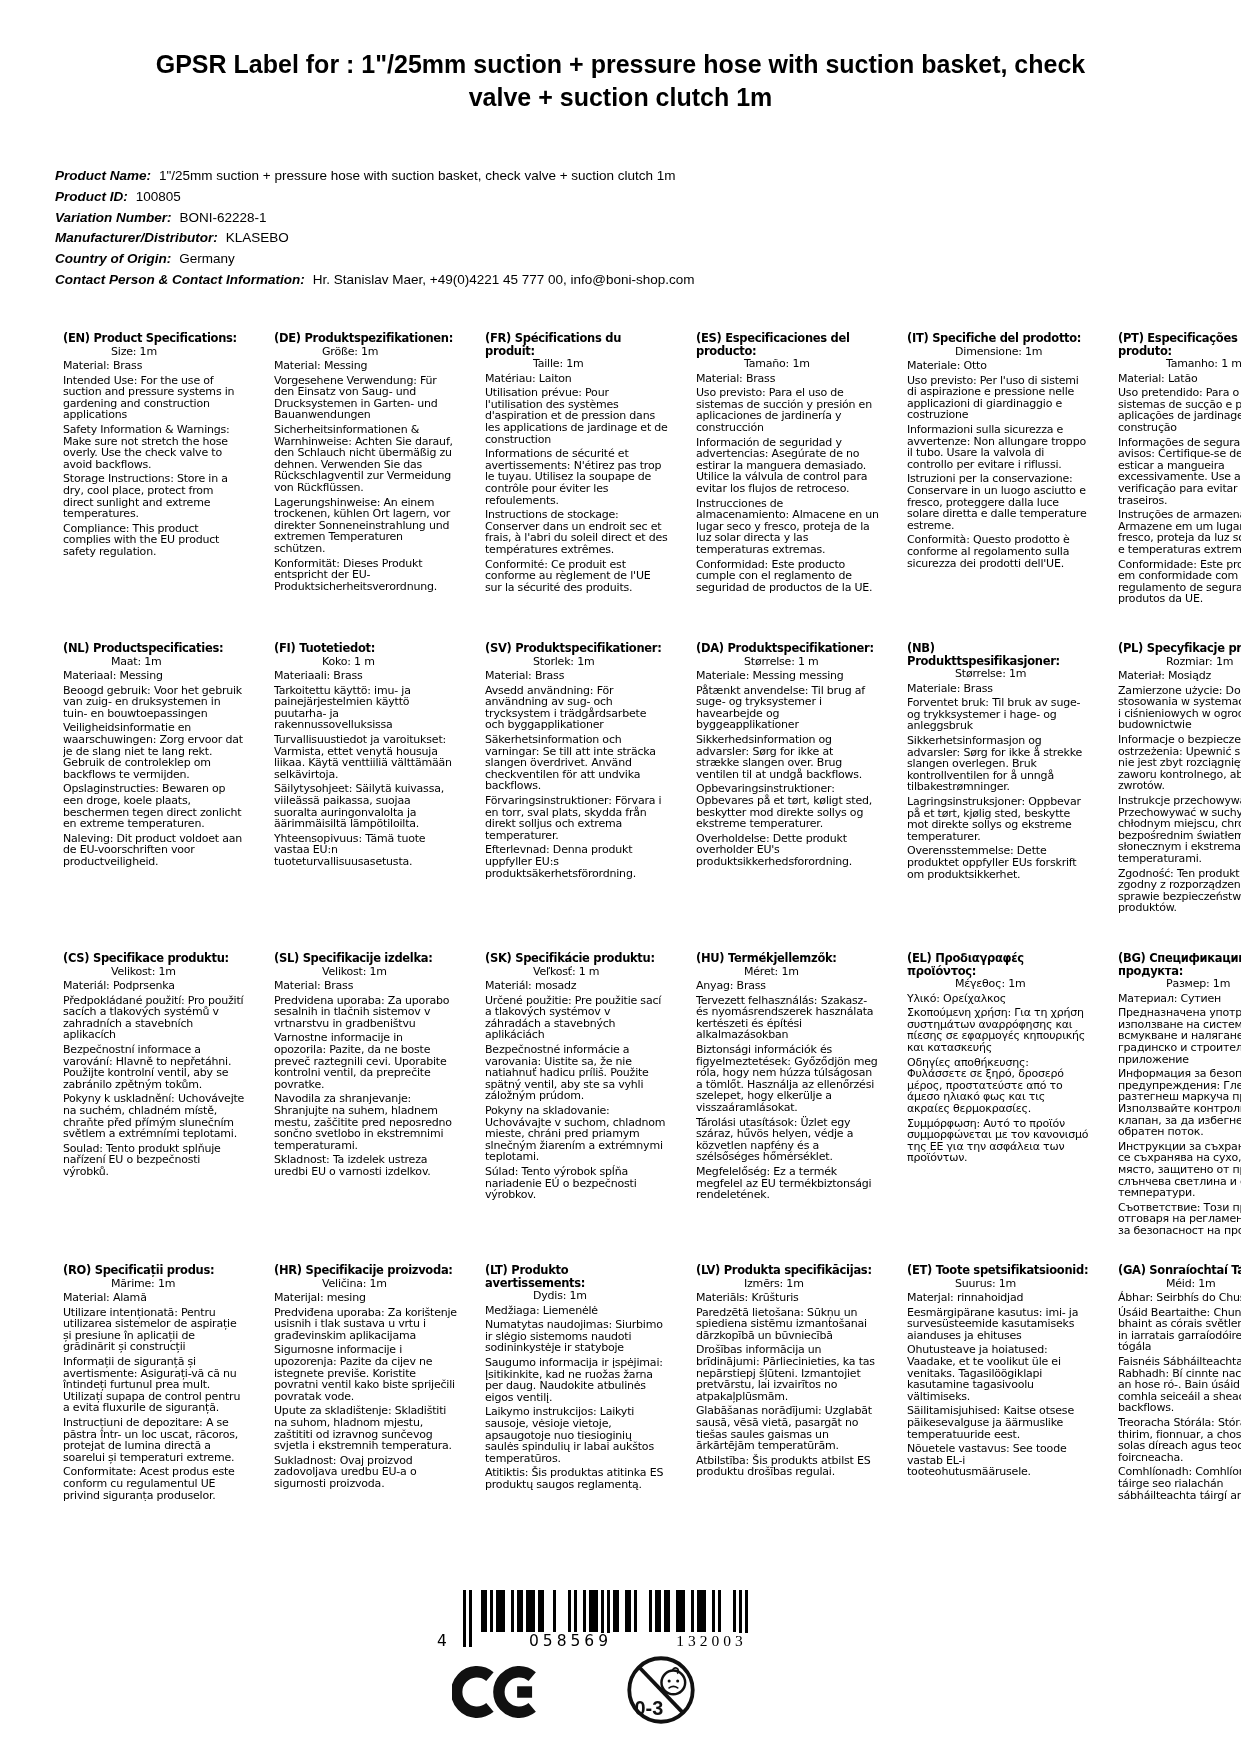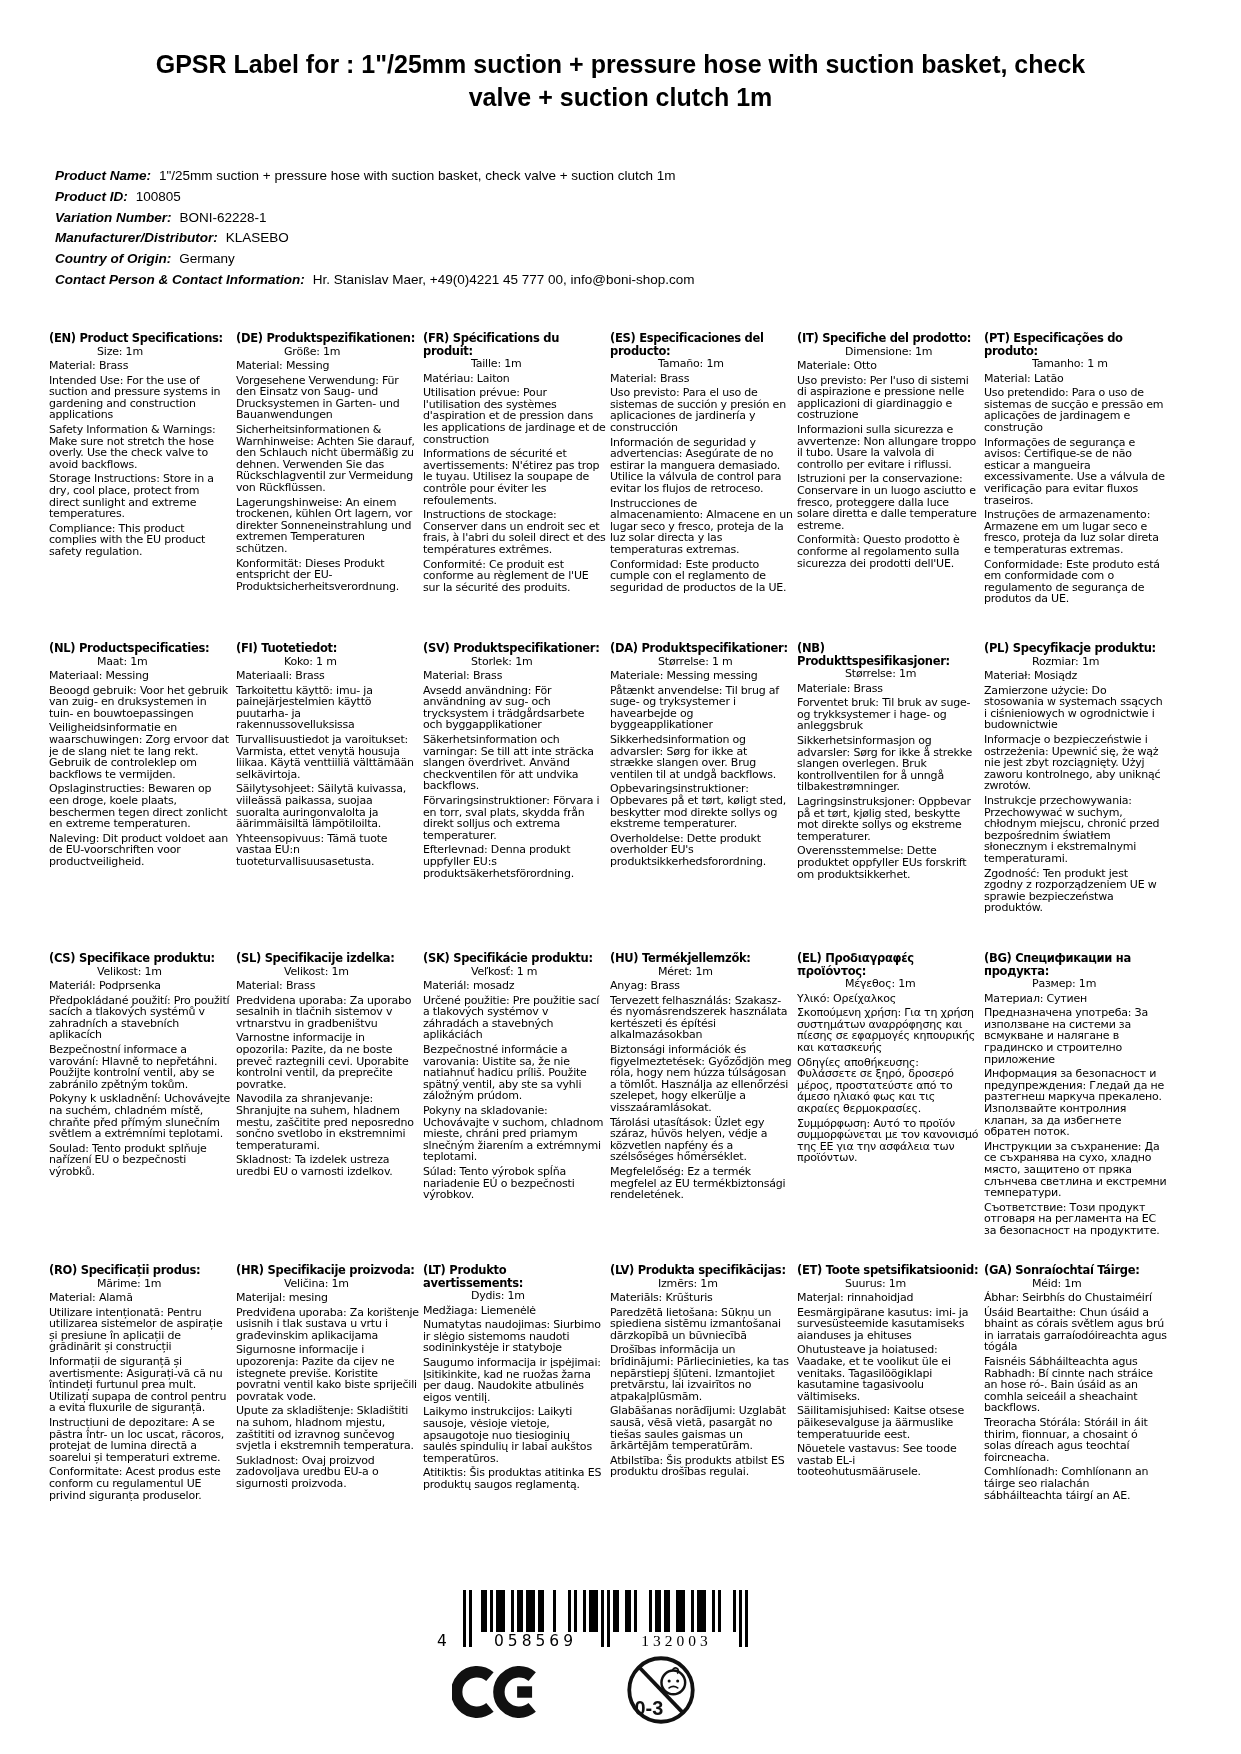--- a/index.html
+++ b/index.html
@@ -6,33 +6,33 @@
   .page{position:relative;width:1241px;height:1754px;background:#fff;color:#000;overflow:hidden;}
 
   .title{position:absolute;top:48px;left:0;width:100%;text-align:center;
          font-family:"Liberation Sans",sans-serif;font-weight:bold;font-size:25px;line-height:33px;}
   .title-inner{display:inline-block;max-width:950px;}
 
   .info{position:absolute;left:55px;top:166px;font-family:"Liberation Sans",sans-serif;font-size:13.5px;}
   .info-row{height:20.8px;line-height:20.8px;white-space:nowrap;}
   .info-label{font-weight:bold;margin-right:8px;font-style:italic;}
 
-  .specs-grid{position:absolute;left:49px;top:332px;width:1158px;display:grid;
-              grid-template-columns:repeat(6,183px);grid-template-rows:310px 310px 312px auto;column-gap:4px;}
+  .specs-grid{position:absolute;left:63px;top:332px;width:1158px;display:grid;
+              grid-template-columns:repeat(6,183px);grid-template-rows:310px 310px 312px auto;column-gap:28px;}
   .spec-block{overflow:hidden;}
   .spec-header{font-family:"DejaVu Sans",sans-serif;font-weight:bold;font-size:11.5px;line-height:12.5px;letter-spacing:-0.3px;}
   .spec-par{margin:3px 0 0 0;font-family:"DejaVu Sans",sans-serif;font-size:11px;line-height:11.6px;letter-spacing:-0.2px;}
   .spec-par:first-child{margin-top:1px;margin-left:48px;}
 
   .barcode{position:absolute;left:463px;top:1590px;width:285px;height:57px;font-size:0;}
   .bc-mod{display:inline-block;width:3px;height:42px;vertical-align:top;}
   .bc-guard{height:57px;}
   .bc-on{background:#000;}
   .bc-num{position:absolute;bottom:-2px;font-family:"DejaVu Sans",sans-serif;font-size:15.5px;line-height:16px;
-          text-align:center;background:#fff;letter-spacing:4px;}
+          text-align:center;background:#fff;letter-spacing:4px;padding-left:35px;}
   .bc-lead{position:absolute;left:-26px;bottom:-2px;font-family:"DejaVu Sans",sans-serif;font-size:15.5px;line-height:16px;}
   .bc-g1{left:10px;width:125px;}
   .bc-g2{left:151px;width:125px;font-family:Liberation Serif, serif;}
 
   .ce-mark{position:absolute;left:452px;top:1660px;}
   .age-mark{position:absolute;left:625px;top:1651px;}
   .age-text{font-family:"Liberation Sans",sans-serif;font-weight:bold;}
 </style>
 </head>
 <body>

